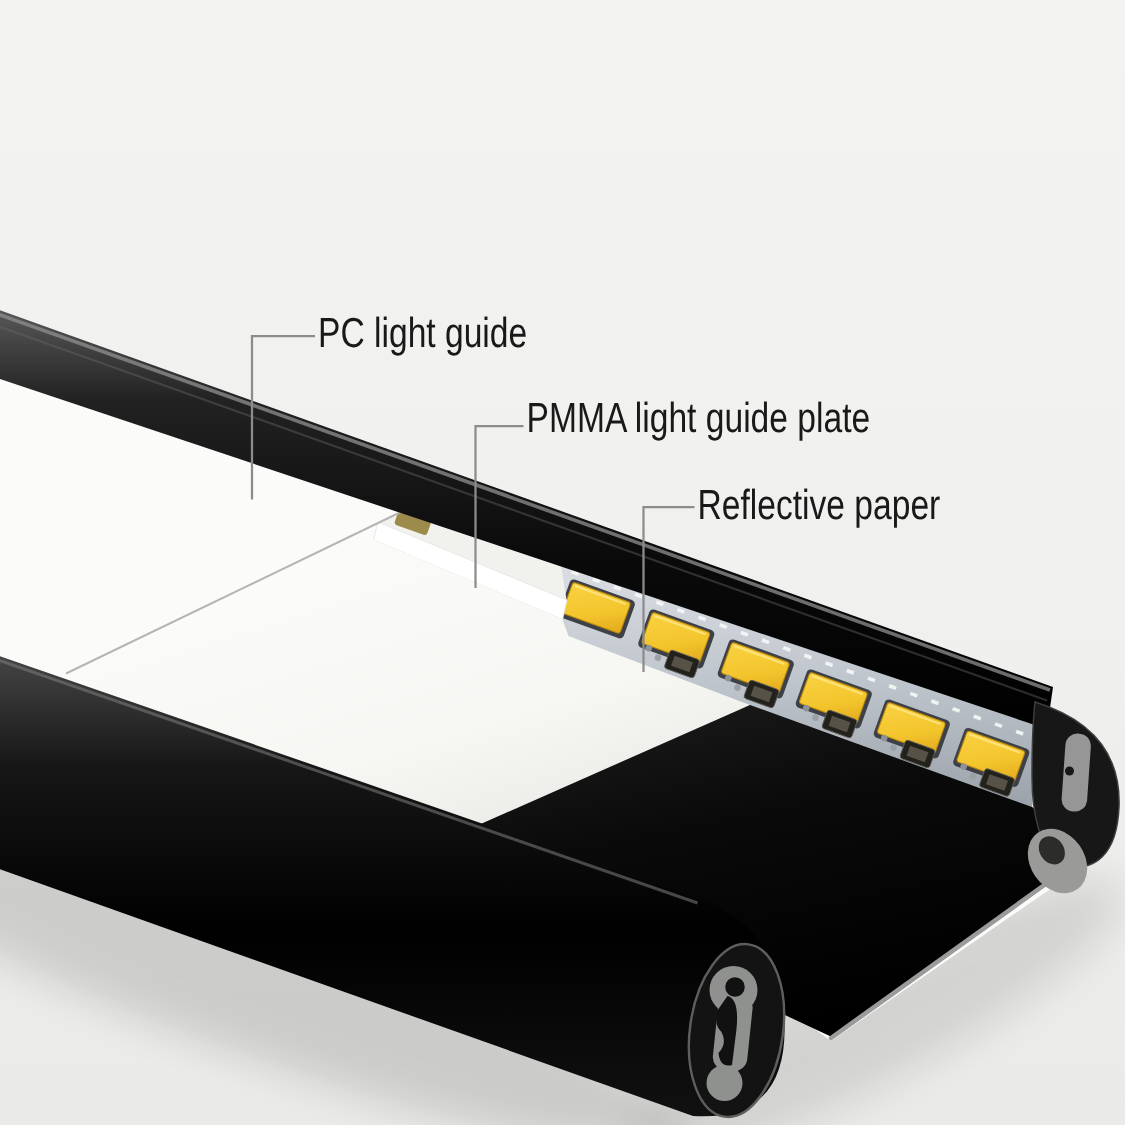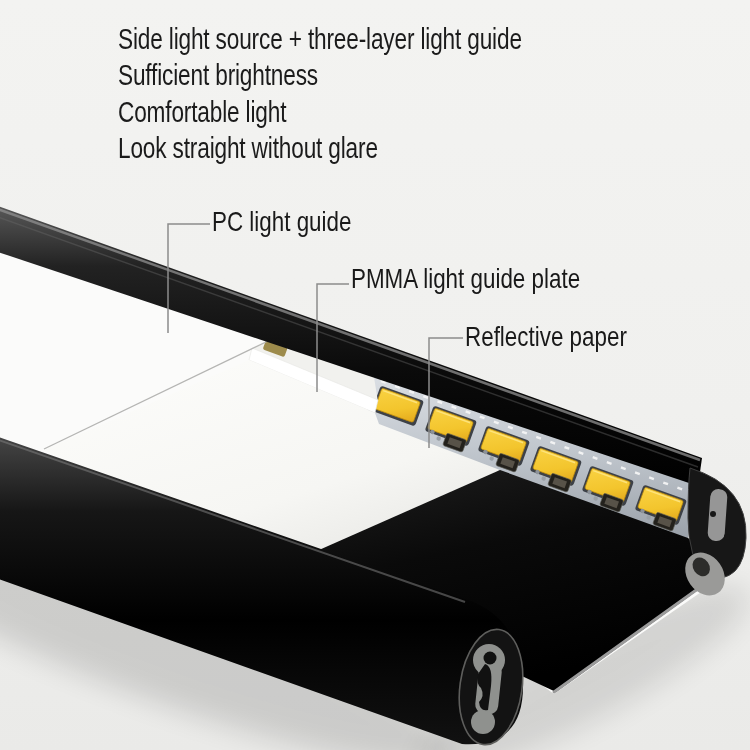--- a/index.html
+++ b/index.html
@@ -191,24 +191,18 @@
       </g>
     </g>
 
     <g fill="none" stroke="#8c8c8c" stroke-width="1.5">
       <polyline points="210,224 168,224 168,333"></polyline>
       <polyline points="349,284 317,284 317,392"></polyline>
       <polyline points="463,338 429,338 429,448"></polyline>
     </g>
   </svg>
 
-  <div class="headline">
-    <span class="hl">Side light source + three-layer light guide</span>
-    <span class="hl">Sufficient brightness</span>
-    <span class="hl">Comfortable light</span>
-    <span class="hl">Look straight without glare</span>
-  </div>
 
   <div id="lbl-pc" class="callout-label">PC light guide</div>
   <div id="lbl-pmma" class="callout-label">PMMA light guide plate</div>
   <div id="lbl-paper" class="callout-label">Reflective paper</div>
 
 </div>
 
 </body></html>

